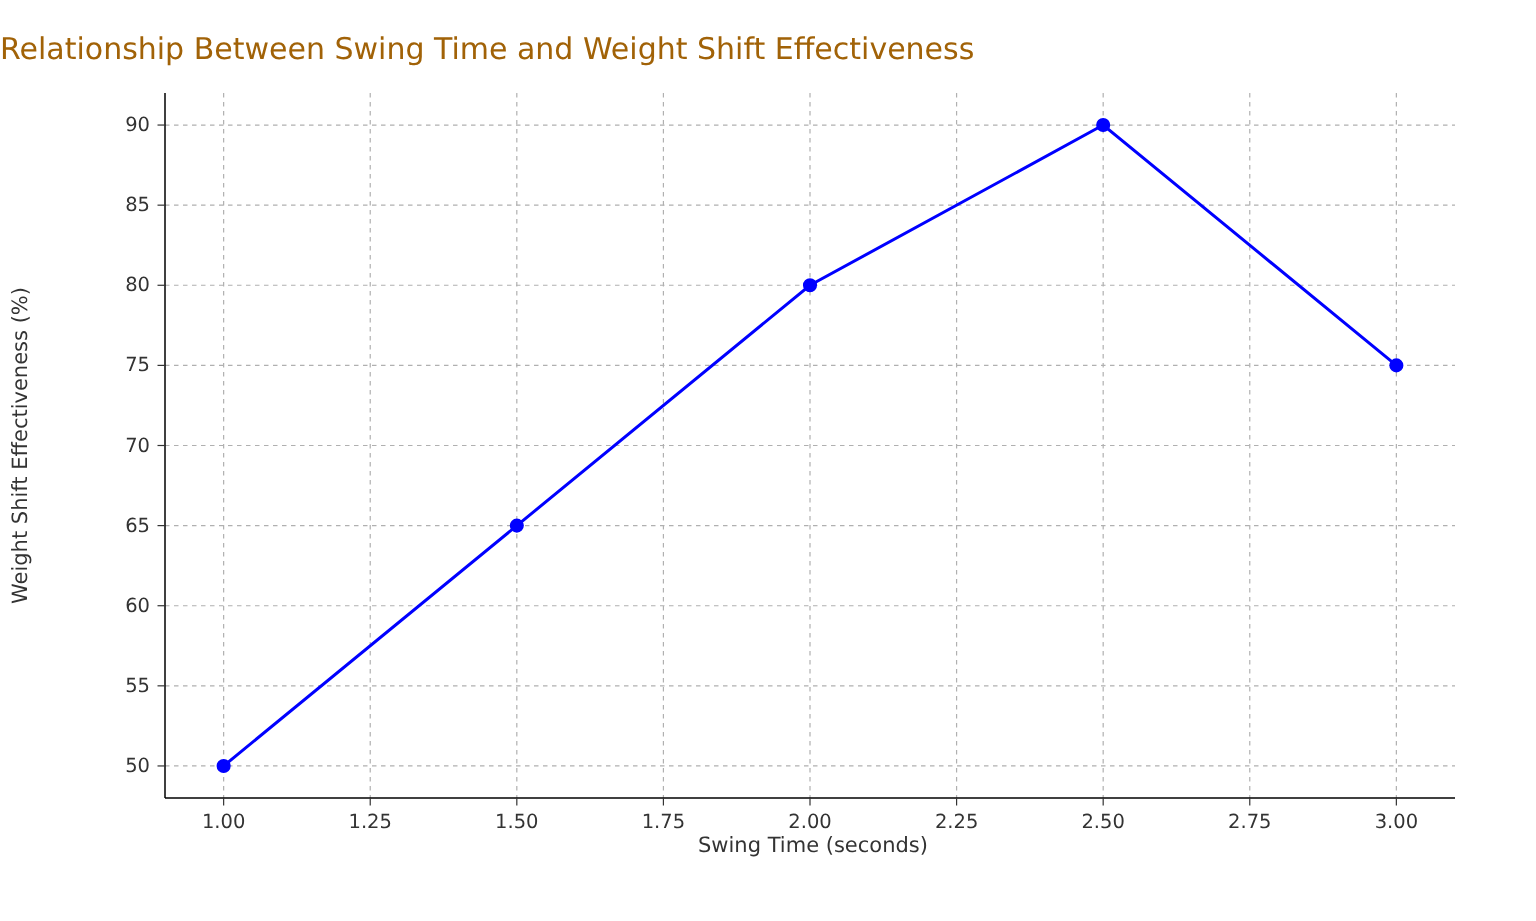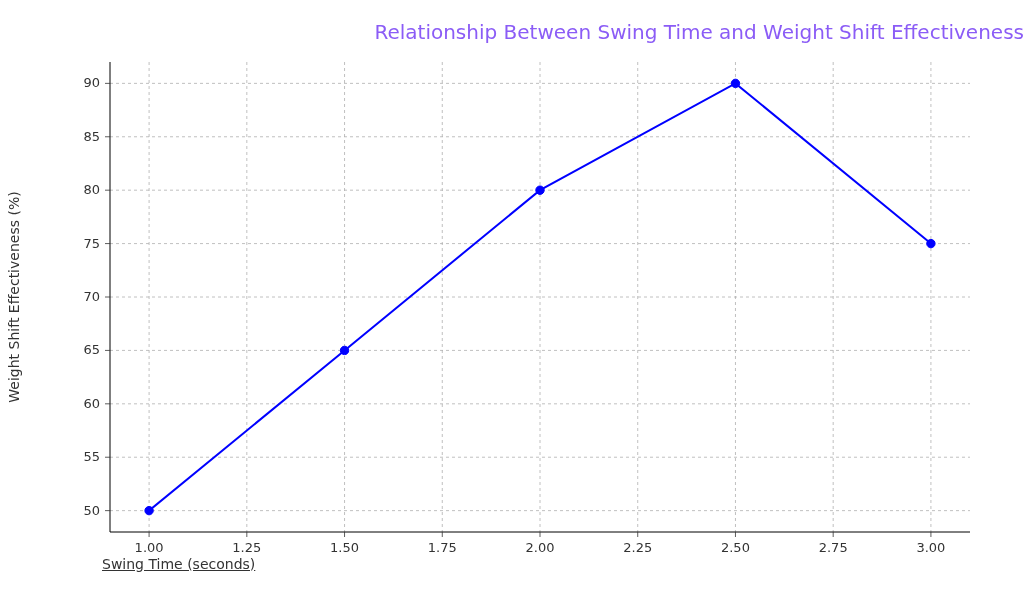--- a/index.html
+++ b/index.html
@@ -13,23 +13,23 @@
   .figure {
     position: relative;
     width: 1024px;
     height: 614px;
   }
   .title {
     position: absolute;
     top: 20px;
     left: 0;
     right: 0;
-    text-align: right;
+    text-align: left;
     font-size: 20px;
-    color: #8b5cf6;
+    color: #a16207;
   }
   .plot-area {
     position: absolute;
     left: 110px;
     top: 62px;
     width: 860px;
     height: 470px;
   }
   svg { display: block; }
   .grid line {
@@ -54,25 +54,24 @@
   .tick-label {
     font-size: 13px;
     fill: #333;
   }
   .axis-label {
     position: absolute;
     font-size: 14px;
     color: #333;
   }
   .x-axis-label {
-    left: 102px;
+    left: 112px;
     width: 860px;
-    text-align: left;
+    text-align: center;
     top: 556px;
-    text-decoration: underline;
   }
   .y-axis-label {
     left: 6px;
     top: 62px;
     height: 470px;
     width: 470px;
     transform-origin: 0 0;
     transform: rotate(-90deg) translate(-100%,0);
     text-align: center;
   }

